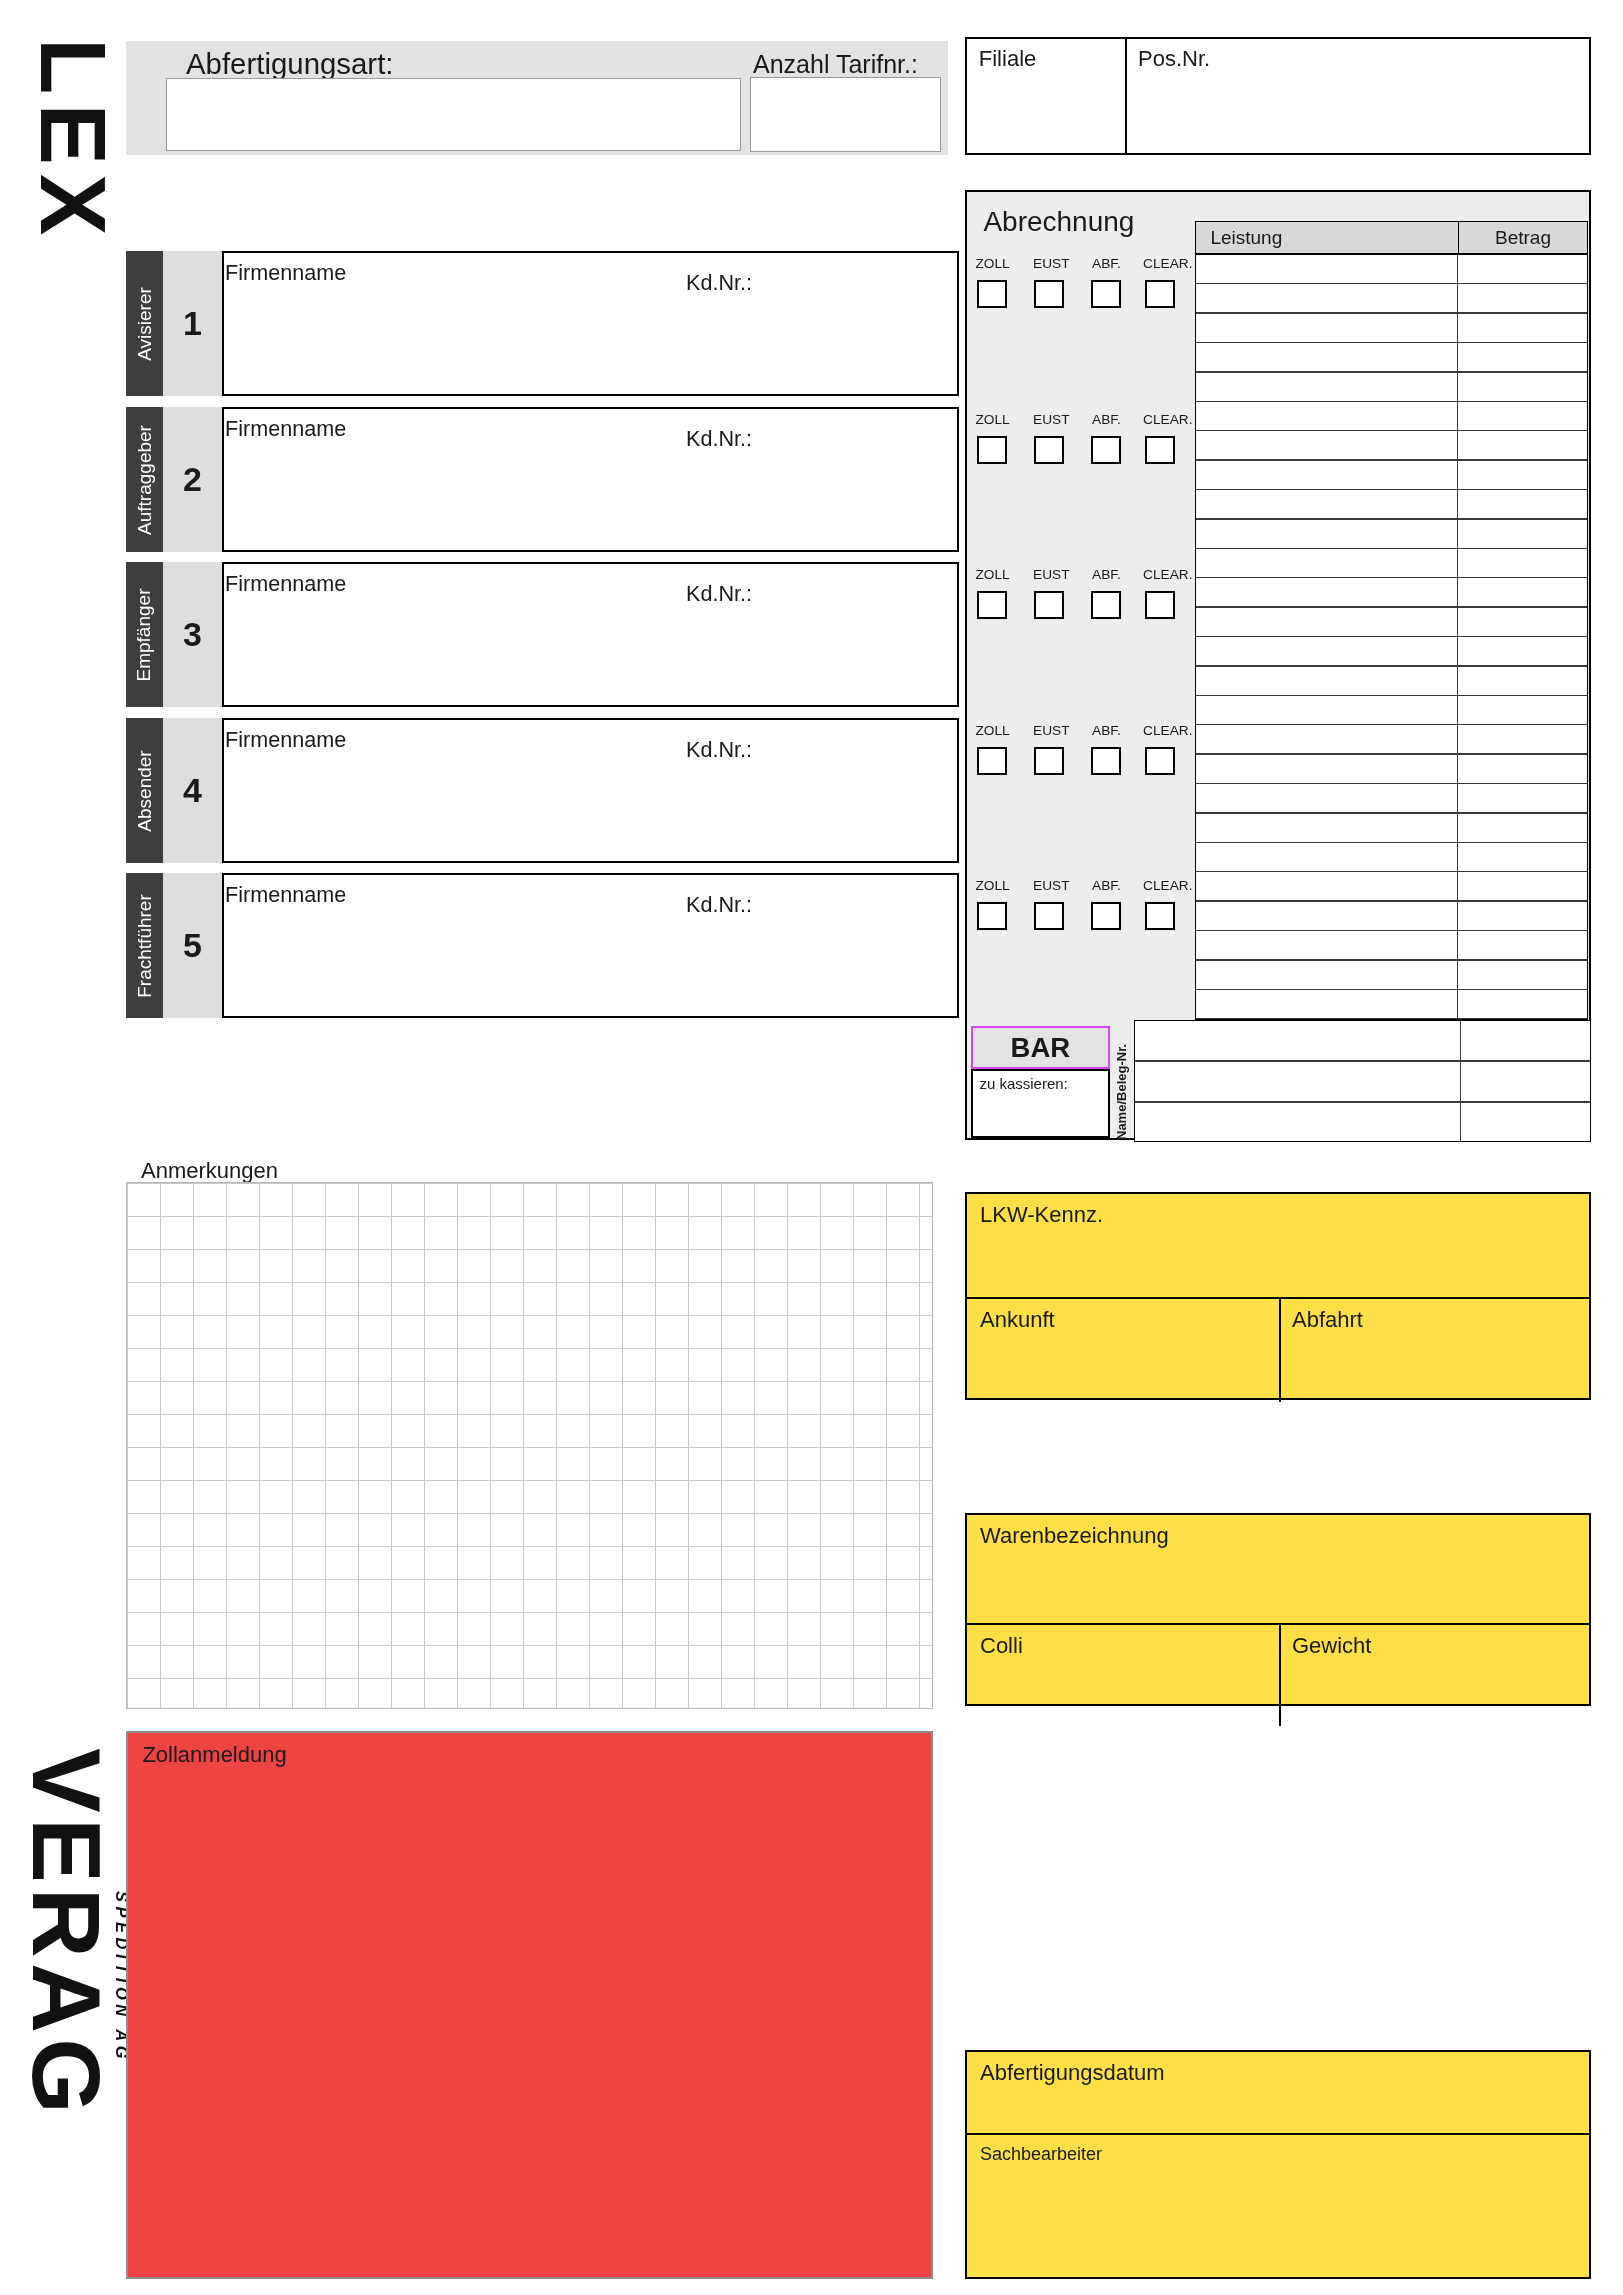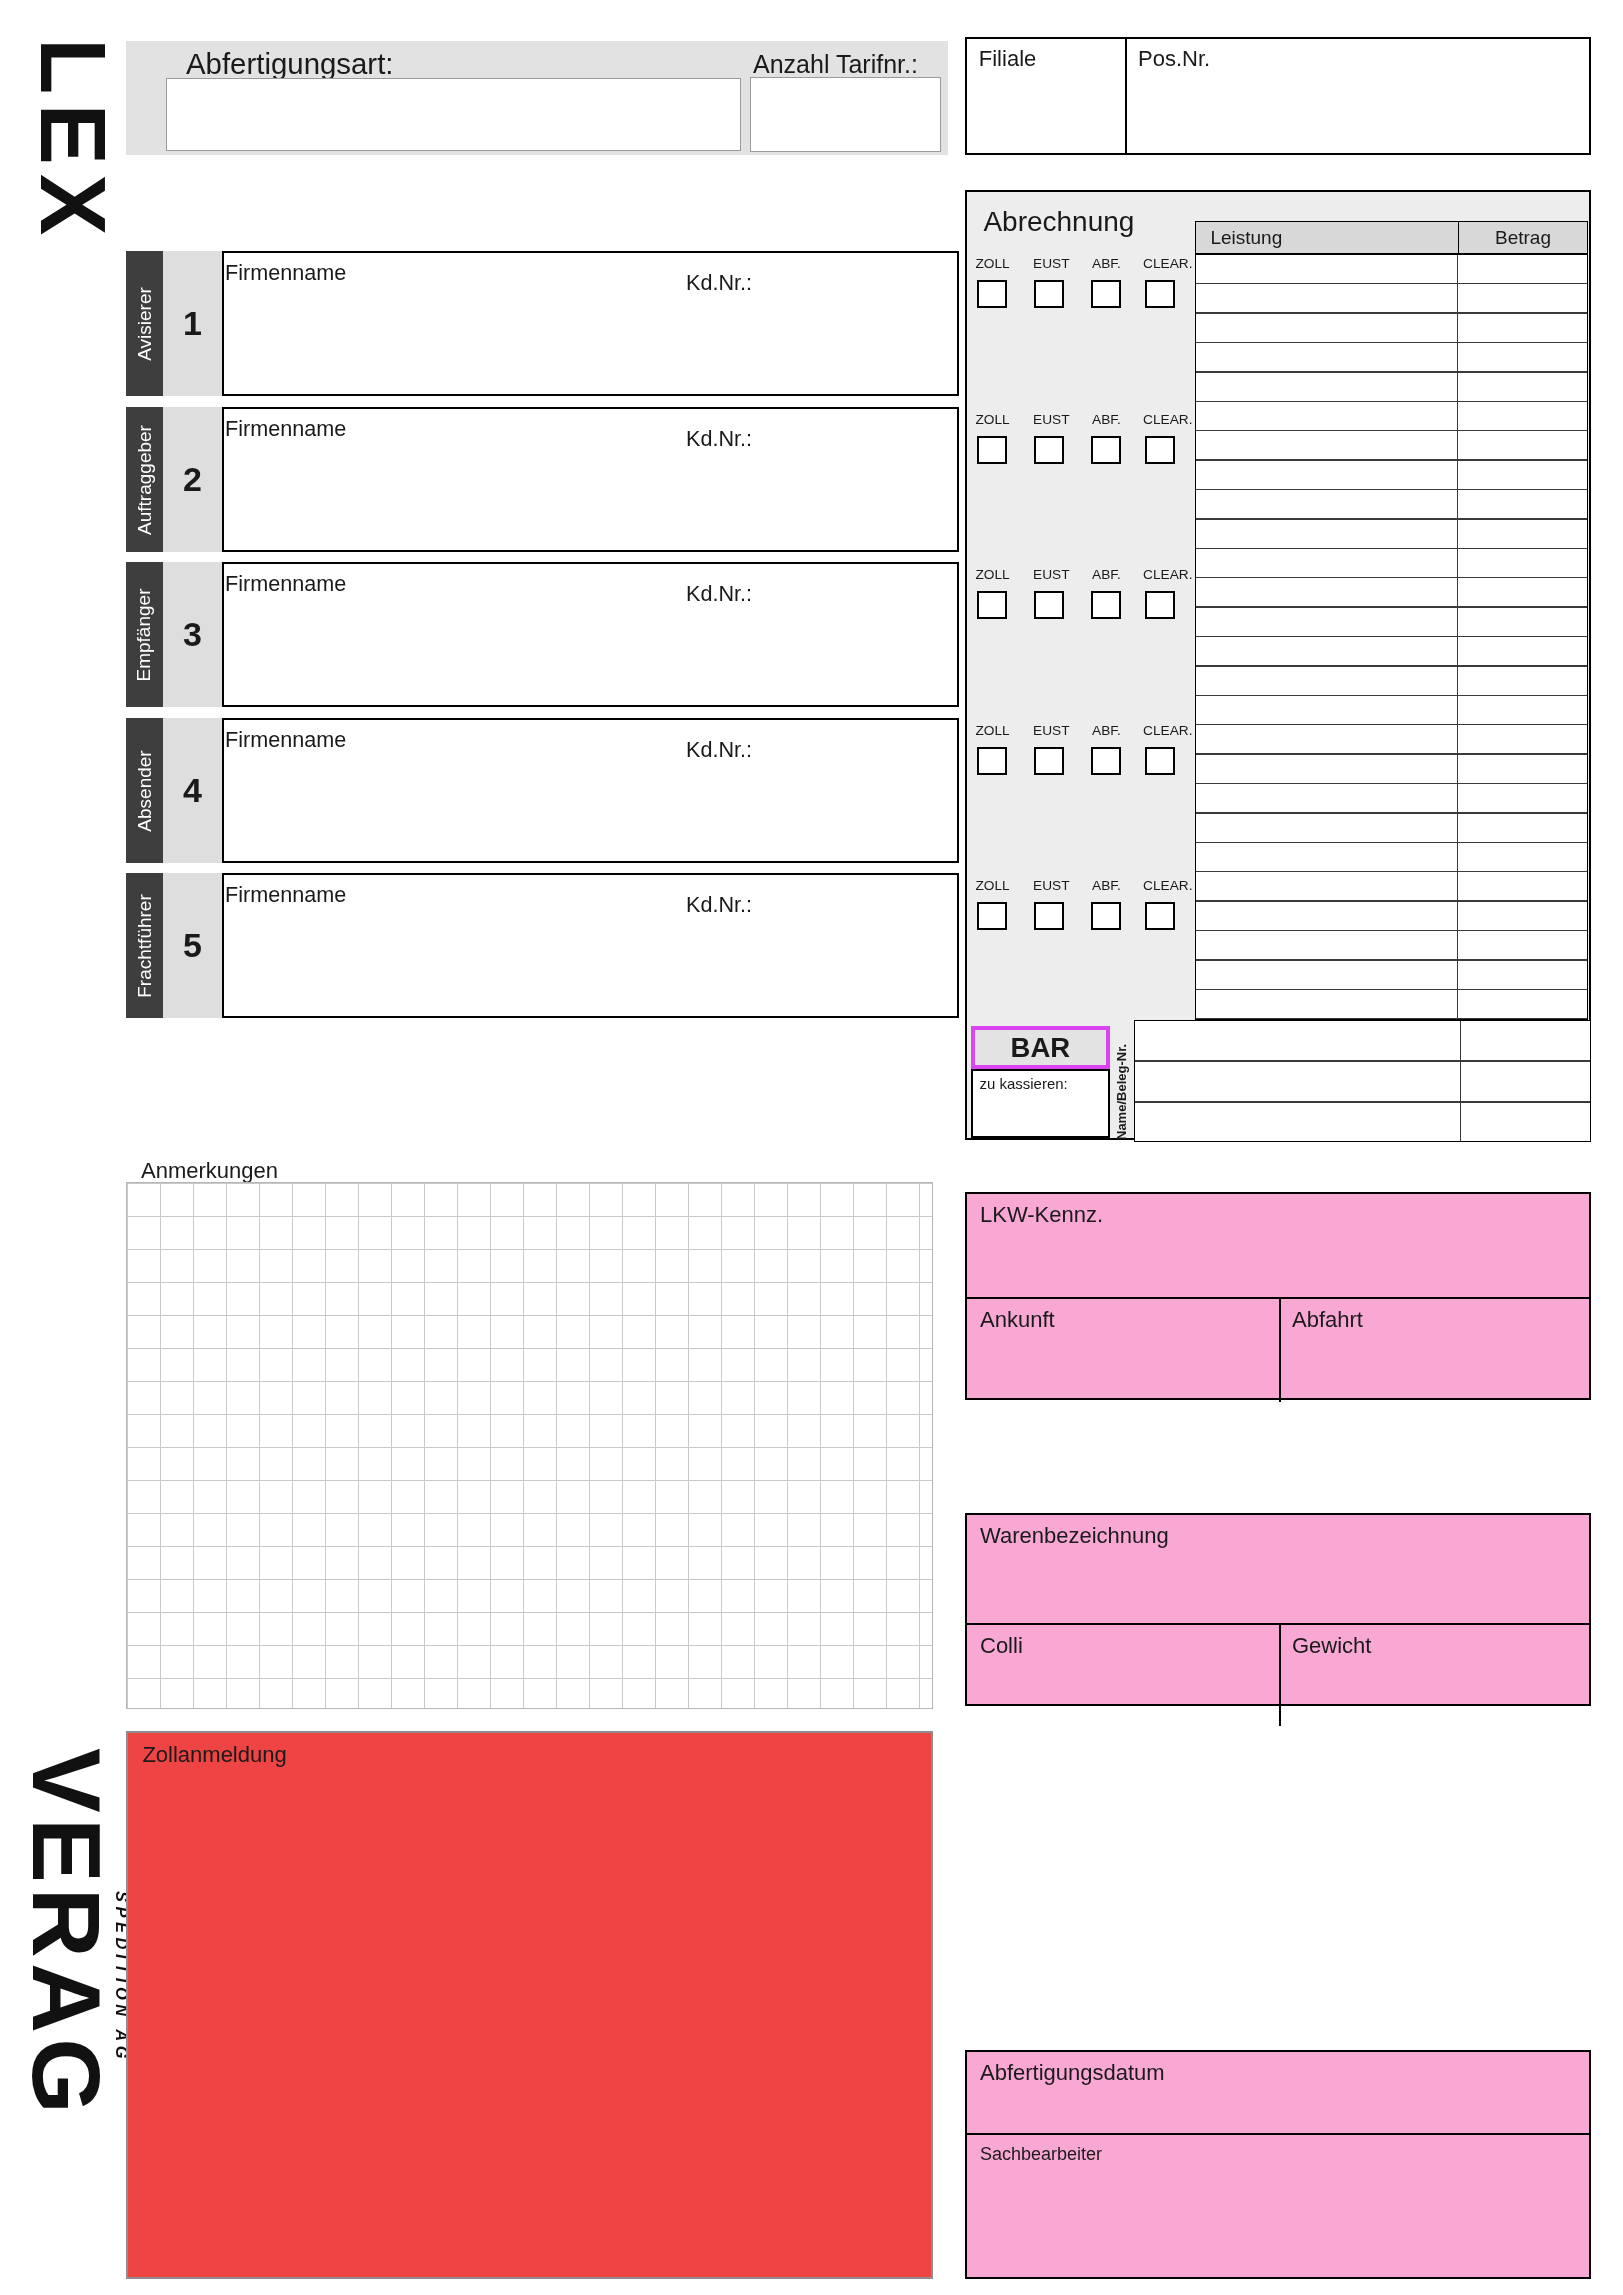--- a/index.html
+++ b/index.html
@@ -45,21 +45,21 @@
   .col-head { position:absolute; top:29.4px; height:33px; background:#d8d8d8; border:1.3px solid #000; font-size:19px; display:flex; align-items:center; }
   .col-leistung { left:228px; width:264px; padding-left:14.4px; }
   .col-betrag { left:491px; width:130px; justify-content:center; }
   .fee-table {
     position:absolute; left:228px; top:62px; width:393px; height:766px;
     border:1.3px solid #000;
     background-color:#fff;
     background-image:repeating-linear-gradient(to bottom, transparent 0 28px, #3a3a3a 28px 29.4px);
   }
   .fee-vdiv { position:absolute; left:261px; top:0; width:1.3px; height:100%; background:#3a3a3a; }
-  .bar-box { position:absolute; left:3.9px; top:834px; width:139px; height:43px; background:#e3e3e3; border:4px solid #d946ef; display:flex; align-items:center; justify-content:center; font-size:27.5px; font-weight:bold; }
+  .bar-box { position:absolute; left:3.9px; top:834px; width:139px; height:43px; background:#e3e3e3; border:2px solid #d946ef; display:flex; align-items:center; justify-content:center; font-size:27.5px; font-weight:bold; }
   .kassieren-box { position:absolute; left:3.9px; top:877px; width:139px; height:69px; background:#fff; border:2px solid #000; font-size:15px; padding:3.9px 6.5px; }
   .name-beleg {
     position:absolute; left:147px; top:948px; width:119px; height:17px;
     transform:rotate(-90deg); transform-origin:0 0;
     font-size:13px; font-weight:bold; white-space:nowrap;
   }
   .bar-table {
     position:absolute; left:167px; top:828px; width:457px; height:122px;
     border:1.3px solid #000;
     background-color:#fff;
@@ -87,21 +87,21 @@
   .anmerk-grid {
     position:absolute; left:126px; top:1182px; width:807px; height:527px;
     background-color:#fff;
     background-image:
       repeating-linear-gradient(to right, #c9c9c9 0 1.3px, transparent 1.3px 33px),
       repeating-linear-gradient(to bottom, #c9c9c9 0 1.3px, transparent 1.3px 33px);
     border:1.3px solid #b5b5b5;
   }
 
   
-  .info-box { position:absolute; left:965px; width:626px; background:#f9a8d4; border:2px solid #000; }
+  .info-box { position:absolute; left:965px; width:626px; background:#fde047; border:2px solid #000; }
   .box-label { position:absolute; left:13px; top:7.9px; font-size:22px; }
   .lkw-box { top:1192px; height:208px; }
   .lkw-hdiv { position:absolute; left:0; top:103px; width:100%; height:2px; background:#000; }
   .lkw-vdiv { position:absolute; left:312px; top:103px; width:2px; height:105px; background:#000; }
   .ankunft-label { position:absolute; left:13px; top:113px; font-size:22px; }
   .abfahrt-label { position:absolute; left:325px; top:113px; font-size:22px; }
 
   .waren-box { top:1513px; height:193px;text-decoration:underline; }
   .waren-hdiv { position:absolute; left:0; top:108px; width:100%; height:2px; background:#000; }
   .waren-vdiv { position:absolute; left:312px; top:108px; width:2px; height:103px; background:#000; }

